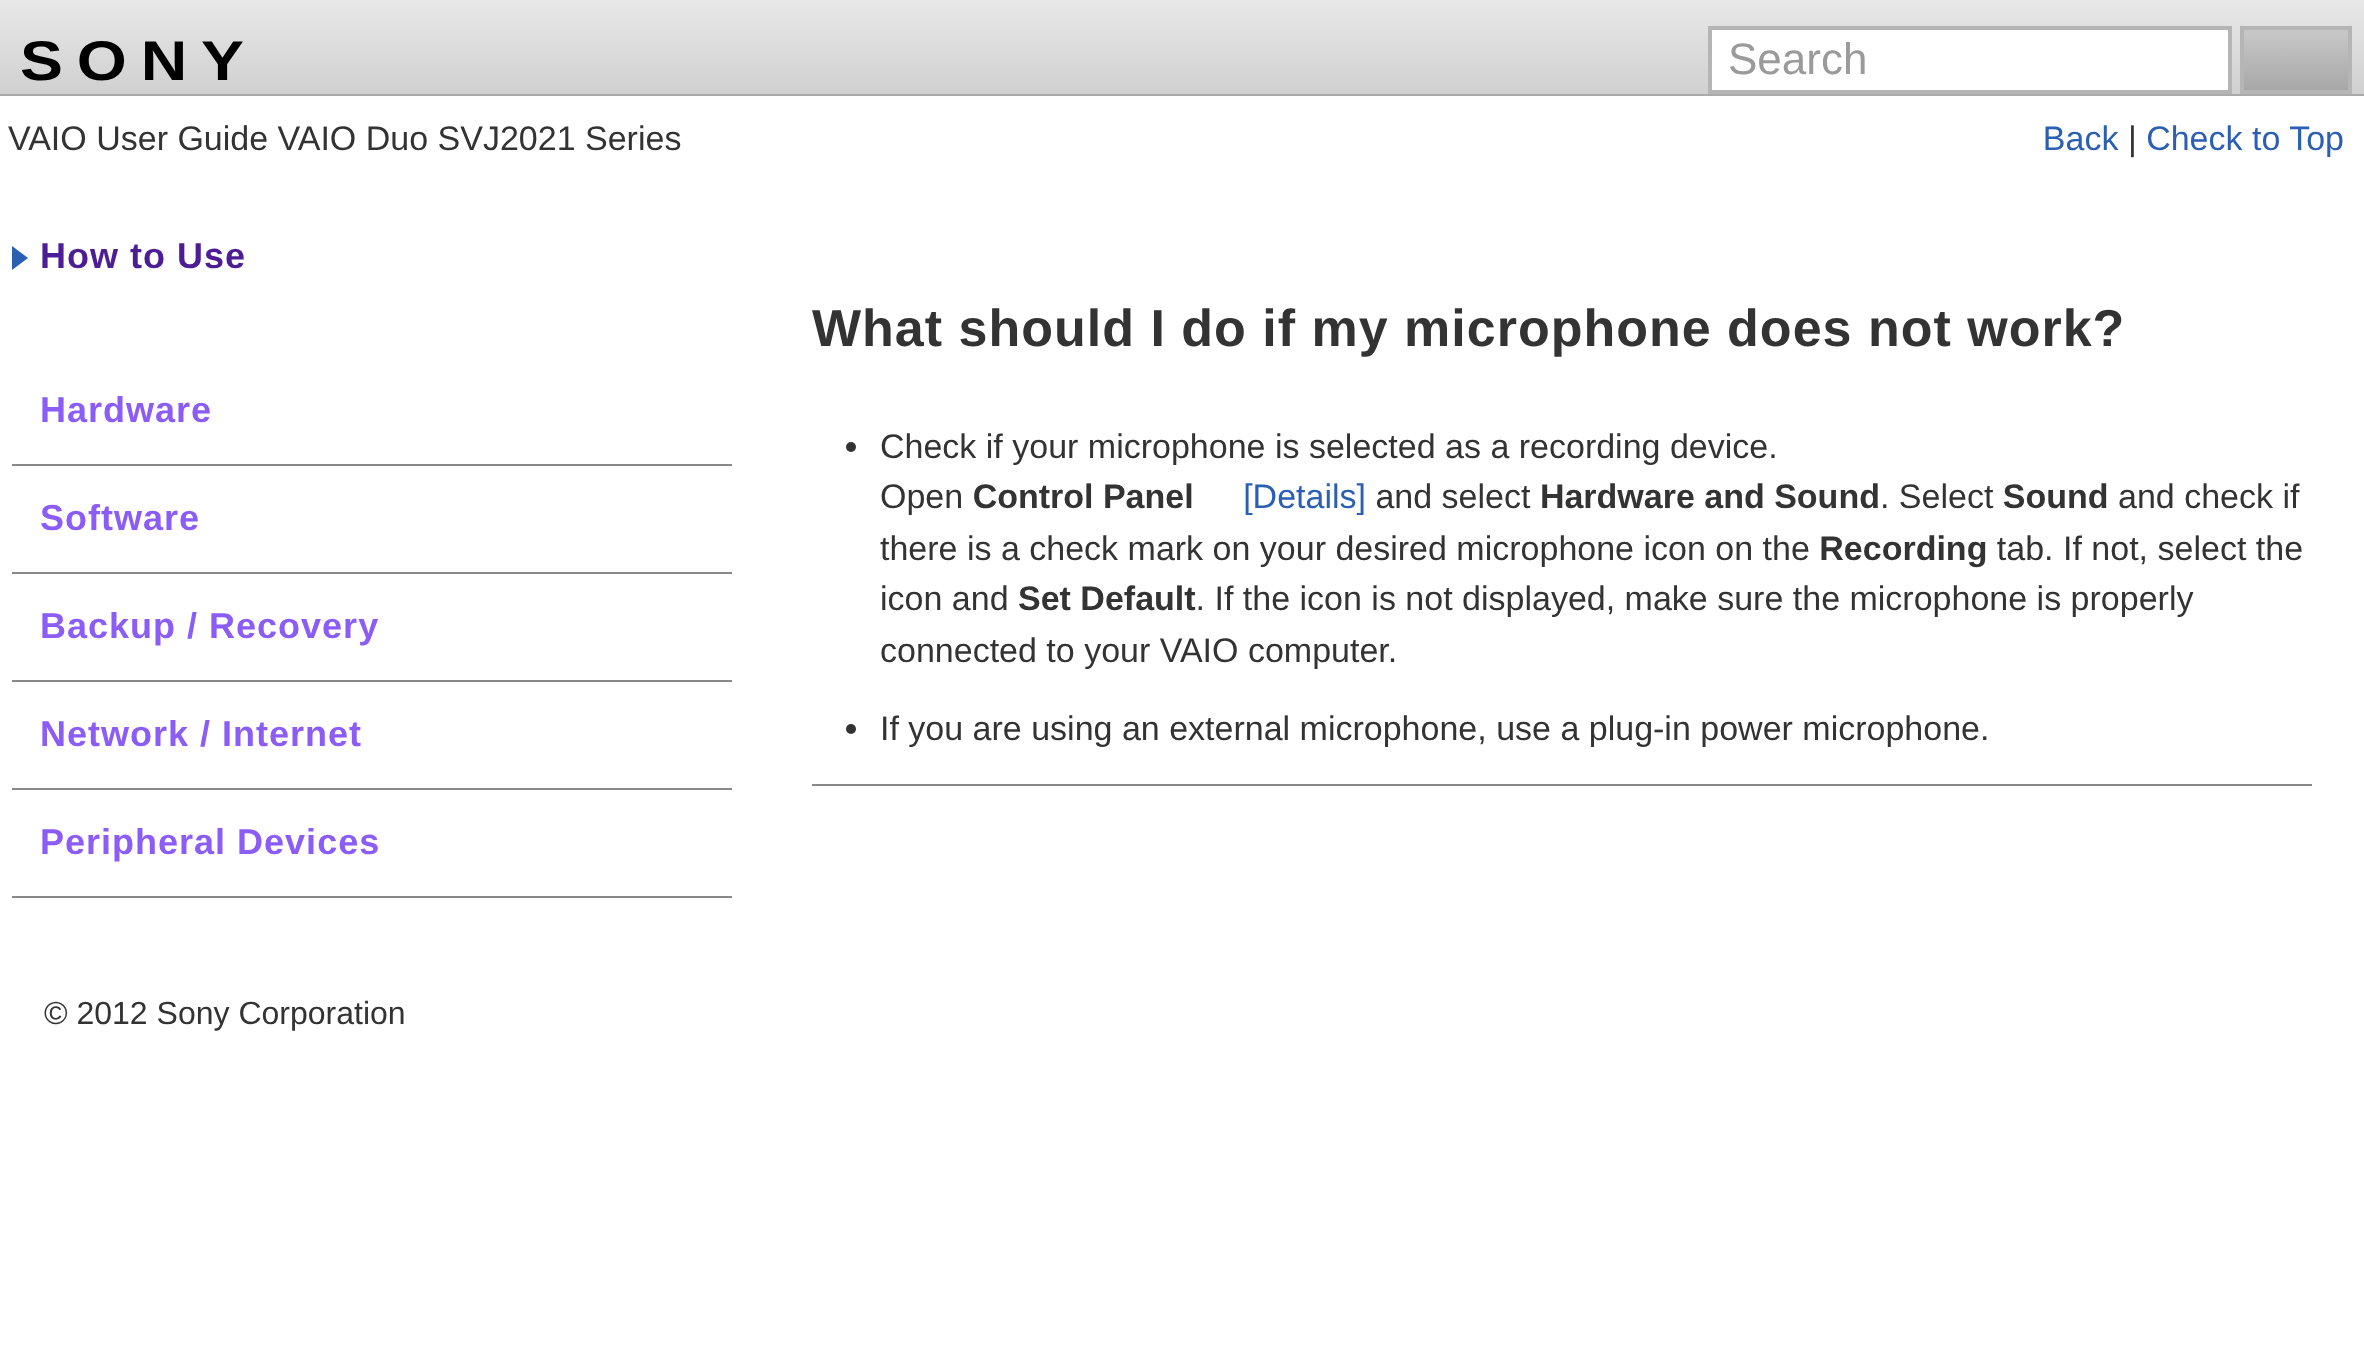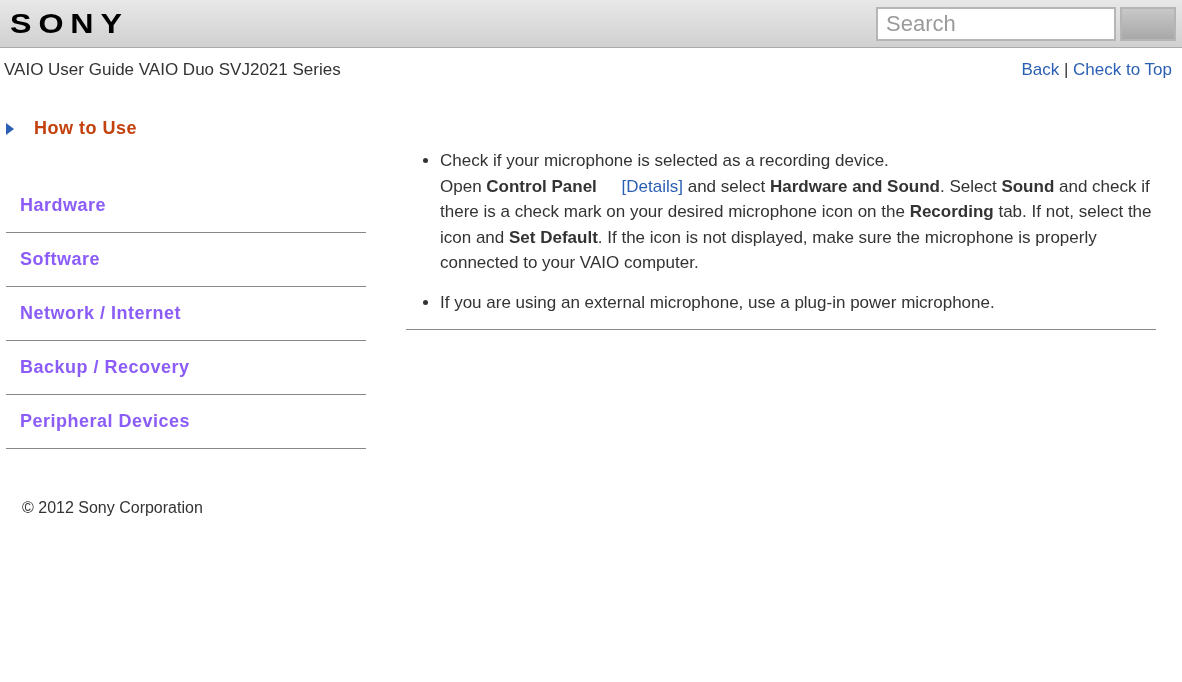--- a/index.html
+++ b/index.html
@@ -8,41 +8,41 @@
     font-size: 16px;
     color: #333;
     width: 1182px;
     background: #fff;
   }
   .header {
     background: linear-gradient(to bottom, #e8e8e8, #d0d0d0);
     border-bottom: 1px solid #aaa;
     height: 48px;
     display: flex;
-    align-items: center;
+    align-items: flex-end;
     justify-content: space-between;
     padding: 0 6px 0 10px;
     gap: 48px;
   }
   .logo {
     font-family: "Arial Black", Arial, sans-serif;
     font-weight: 900;
     font-size: 28px;
     letter-spacing: 6px;
     color: #000;
     transform: scaleX(1.15);
     transform-origin: left center;
   }
   .search-wrap {
     display: flex;
     align-items: stretch;
     gap: 4px;
   }
   .search-input {
-    width: 240px;
+    width: 262px;
     height: 34px;
     border: 2px solid #b5b5b5;
     font-size: 22px;
     color: #999;
     padding: 2px 8px;
     background: #fff;
   }
   .search-input::placeholder { color: #9a9a9a; }
   .search-btn {
     width: 56px;
@@ -69,22 +69,22 @@
     padding: 30px 6px 10px 6px;
     gap: 40px;
   }
   .sidebar {
     width: 360px;
     flex-shrink: 0;
   }
   .howto {
     display: flex;
     align-items: center;
-    gap: 20px;
-    color: #c2410c;
+    gap: 6px;
+    color: #4c1d95;
     font-weight: bold;
     font-size: 18px;
     letter-spacing: 0.5px;
     margin-bottom: 40px;
     cursor: pointer;
   }
   .howto-arrow {
     width: 0; height: 0;
     border-top: 6px solid transparent;
     border-bottom: 6px solid transparent;
@@ -170,31 +170,32 @@
       <span class="howto-arrow"></span>
       <span>How to Use</span>
     </div>
     <a class="sidebar-item">
       <span>Hardware</span>
     </a>
     <a class="sidebar-item">
       <span>Software</span>
     </a>
     <a class="sidebar-item">
+      <span>Backup / Recovery</span>
+    </a>
+    <a class="sidebar-item">
       <span>Network / Internet</span>
     </a>
     <a class="sidebar-item">
-      <span>Backup / Recovery</span>
-    </a>
-    <a class="sidebar-item">
       <span>Peripheral Devices</span>
     </a>
   </div>
 
   <div class="main article">
+    <h1 class="article-title">What should I do if my microphone does not work?</h1>
     <ul>
       <li>
         <span>Check if your microphone is selected as a recording device.</span><br>
         <span>Open </span><span class="bold">Control Panel</span><span> </span><span class="link">[Details]</span><span> and select </span><span class="bold">Hardware and Sound</span><span>. Select </span><span class="bold">Sound</span><span> and check if there is a check mark on your desired microphone icon on the </span><span class="bold">Recording</span><span> tab. If not, select the icon and </span><span class="bold">Set Default</span><span>. If the icon is not displayed, make sure the microphone is properly connected to your VAIO computer.</span>
       </li>
       <li>
         <span>If you are using an external microphone, use a plug-in power microphone.</span>
       </li>
     </ul>
     <hr class="article-hr">

